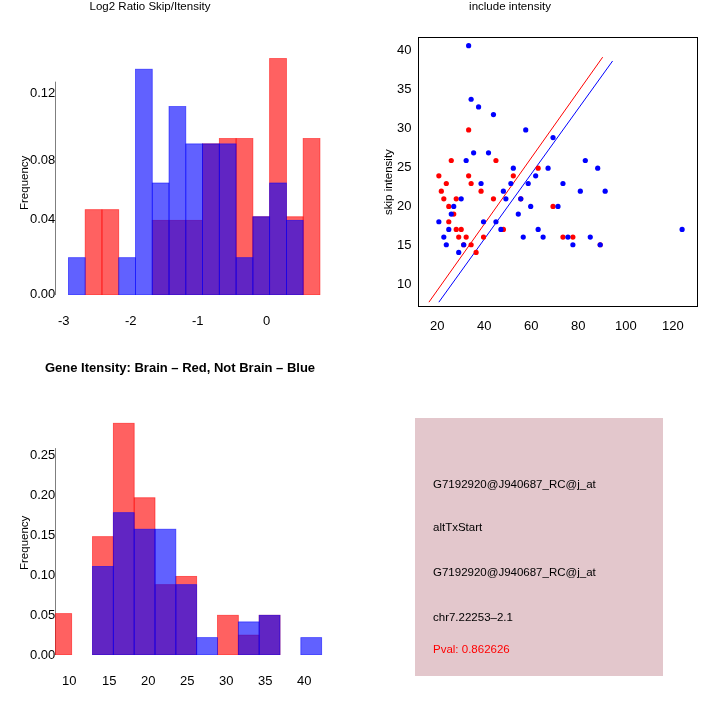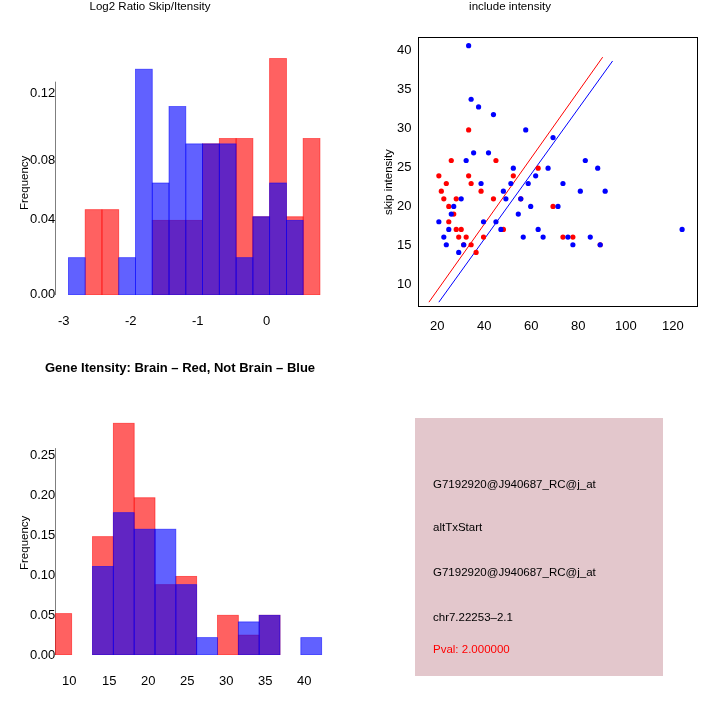--- a/index.html
+++ b/index.html
@@ -313,15 +313,15 @@
       </svg>
   </div>
 </div>
 
 <div class="panel" style="left:360px; top:360px; width:360px; height:360px;">
   <div class="infobox" style="left:55px; top:50px; width:248px; height:258px;margin-top:8px;">
     <div class="infoline" style="left:18px; top:60px;">G7192920@J940687_RC@j_at</div>
     <div class="infoline" style="left:18px; top:103px;">altTxStart</div>
     <div class="infoline" style="left:18px; top:148px;">G7192920@J940687_RC@j_at</div>
     <div class="infoline" style="left:18px; top:193px;">chr7.22253–2.1</div>
-    <div class="infoline pval" style="left:18px; top:225px;">Pval: 2.000000</div>
+    <div class="infoline pval" style="left:18px; top:225px;">Pval: 0.862626</div>
   </div>
 </div>
 
 </body></html>

